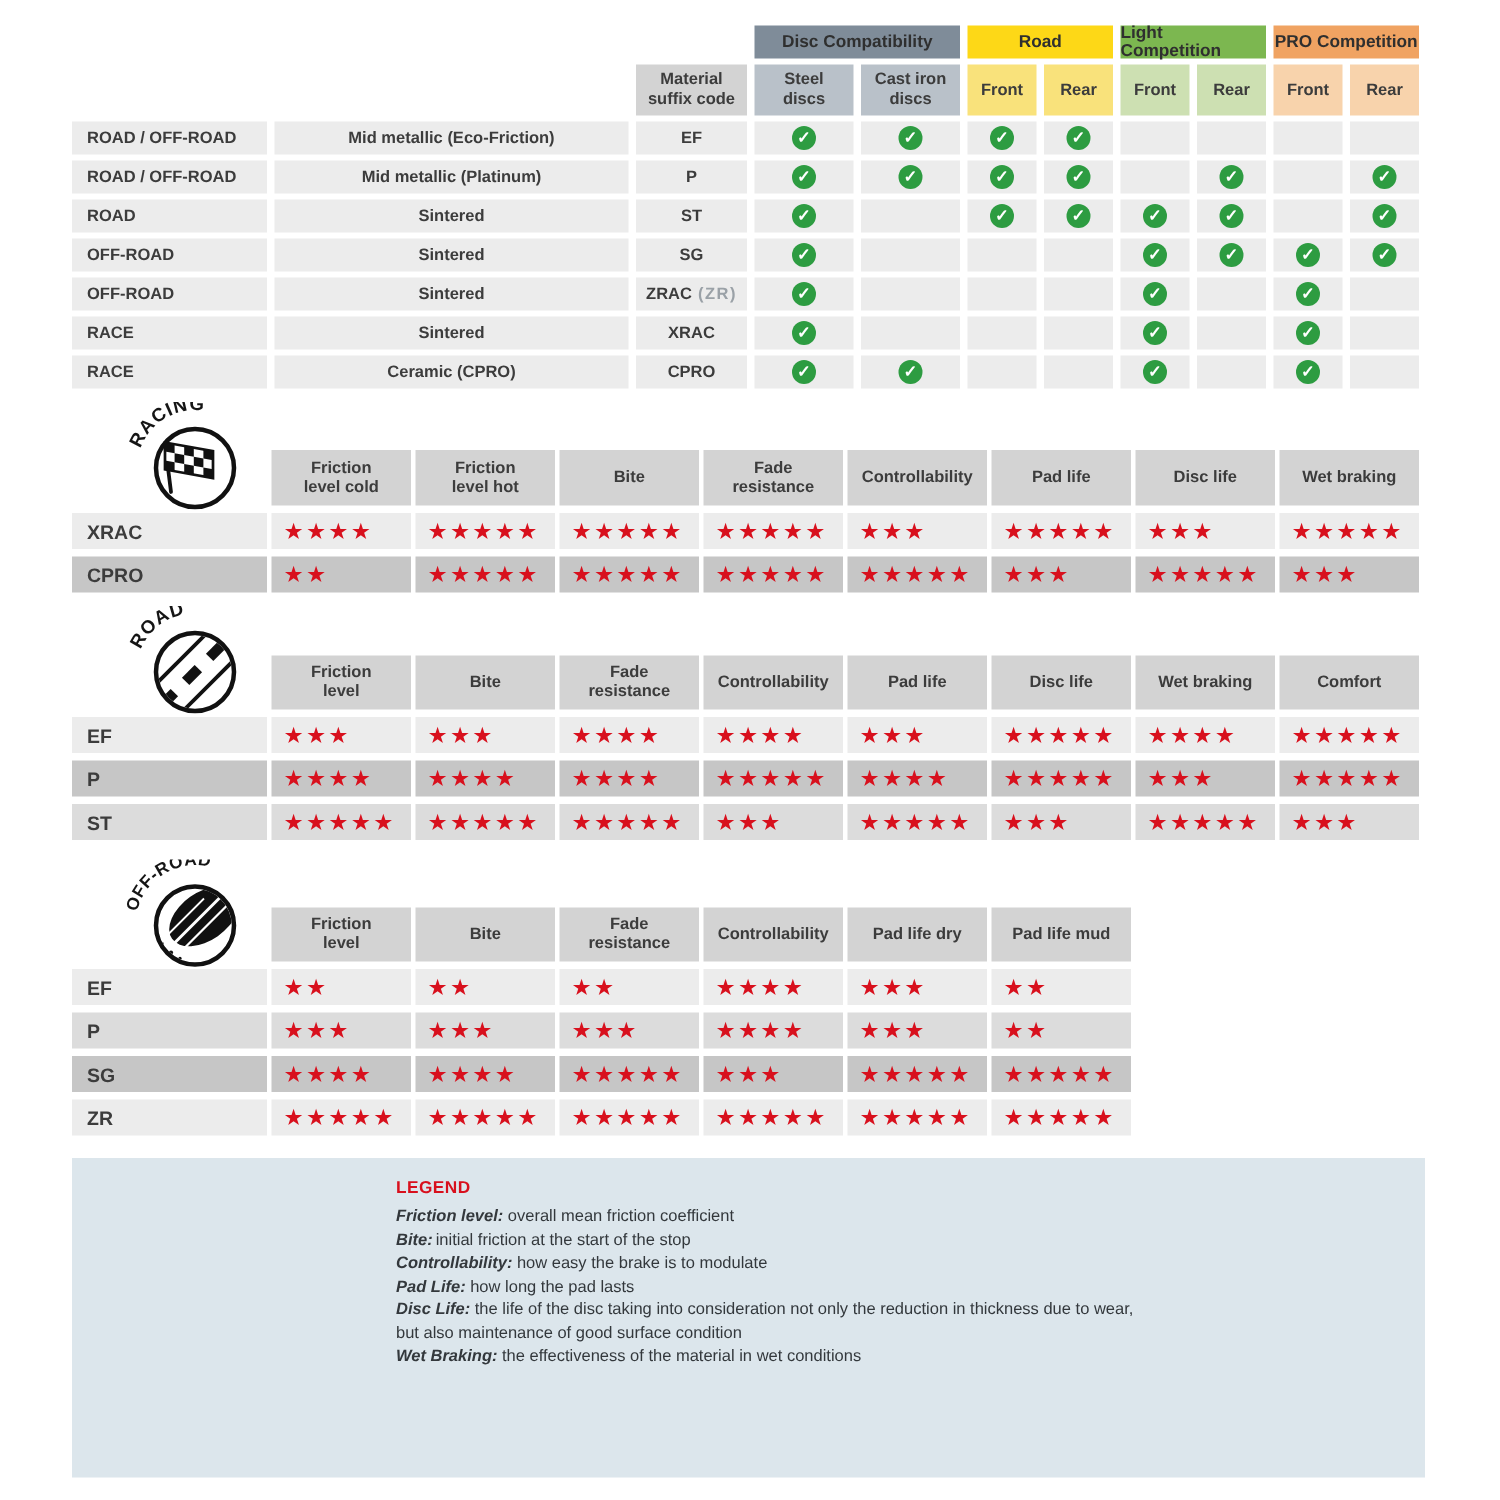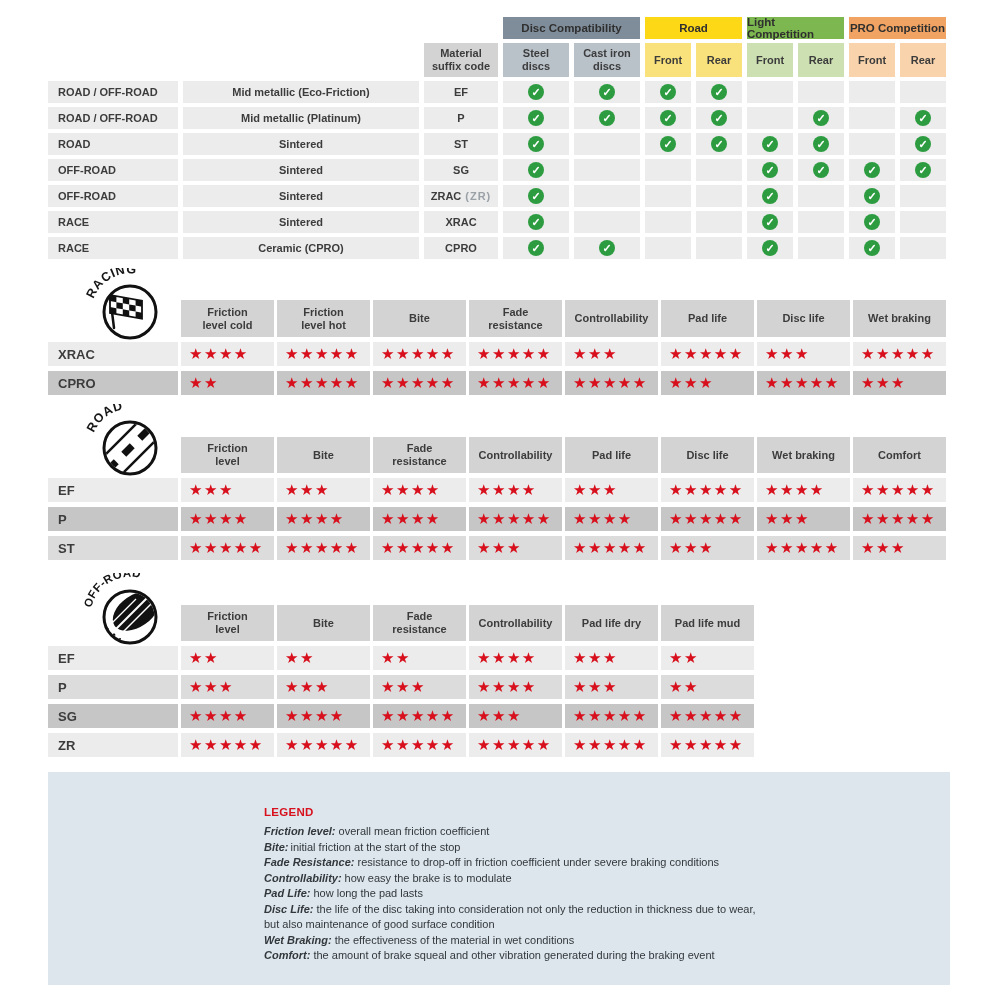--- a/index.html
+++ b/index.html
@@ -39,21 +39,21 @@
   .shade-medium{background:#dcdcdc;}
   .shade-dark{background:#c6c6c6;}
 
   
   .sec-icon{position:absolute;}
   .icon-label{font-size:12.5px;font-weight:bold;fill:#151515;letter-spacing:0.8px;}
   .icon-label.small{font-size:11.5px;letter-spacing:0.4px;}
 
   
   .legend{position:absolute;left:48px;top:772px;width:902px;height:213px;
-    background:#dce6ec;box-sizing:border-box;padding:34px 20px 0 216px;}
+    background:#dce6ec;box-sizing:border-box;padding:14px 20px 0 216px;}
   .lg-title{color:#d8101d;font-weight:bold;font-size:11.5px;margin-bottom:6px;letter-spacing:0.3px;}
   .lg-line{font-size:11px;line-height:15.5px;color:#33383c;}
   .lg-line b{font-weight:bold;font-style:italic;}
 </style>
 </head>
 <body>
 
 <div class="page">
 
   <div class="compat-grid" id="compat-grid">
@@ -396,23 +396,21 @@
       <div class="rt-stars shade-light" style="grid-area: 5 / 5;">★★★★★</div>
       <div class="rt-stars shade-light" style="grid-area: 5 / 6;">★★★★★</div>
       <div class="rt-stars shade-light" style="grid-area: 5 / 7;">★★★★★</div>
     </div>
 
   <div class="legend">
     <div class="lg-title">LEGEND</div>
     <div id="legend-lines">
         <div class="lg-line"><b>Friction level:</b><span style="margin-left: 3px;">overall mean friction coefficient</span></div>
         <div class="lg-line"><b>Bite:</b><span style="margin-left: 2px;">initial friction at the start of the stop</span></div>
-        <div class="lg-line"><b>Fade Resistance:</b><span style="margin-left: 3px;">resistance to drop-off in friction coefficient under severe braking conditions</span></div>
         <div class="lg-line"><b>Controllability:</b><span style="margin-left: 3px;">how easy the brake is to modulate</span></div>
         <div class="lg-line"><b>Pad Life:</b><span style="margin-left: 3px;">how long the pad lasts</span></div>
         <div class="lg-line"><b>Disc Life:</b><span style="margin-left: 3px;">the life of the disc taking into consideration not only the reduction in thickness due to wear,</span></div>
         <div class="lg-line"><span>but also maintenance of good surface condition</span></div>
         <div class="lg-line"><b>Wet Braking:</b><span style="margin-left: 3px;">the effectiveness of the material in wet conditions</span></div>
-        <div class="lg-line"><b>Comfort:</b><span style="margin-left: 3px;">the amount of brake squeal and other vibration generated during the braking event</span></div>
       </div>
   </div>
 
 </div>
 
 </body></html>

